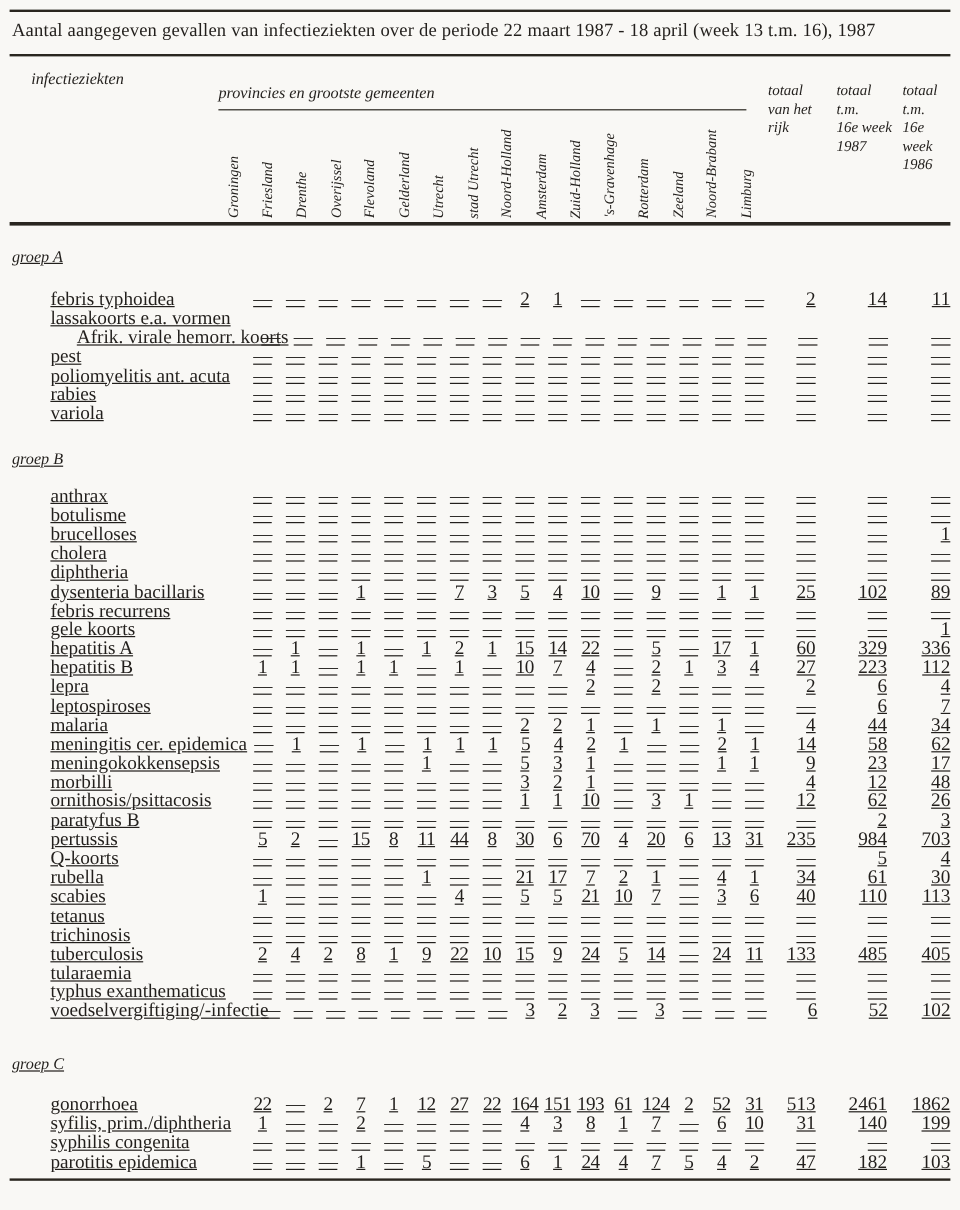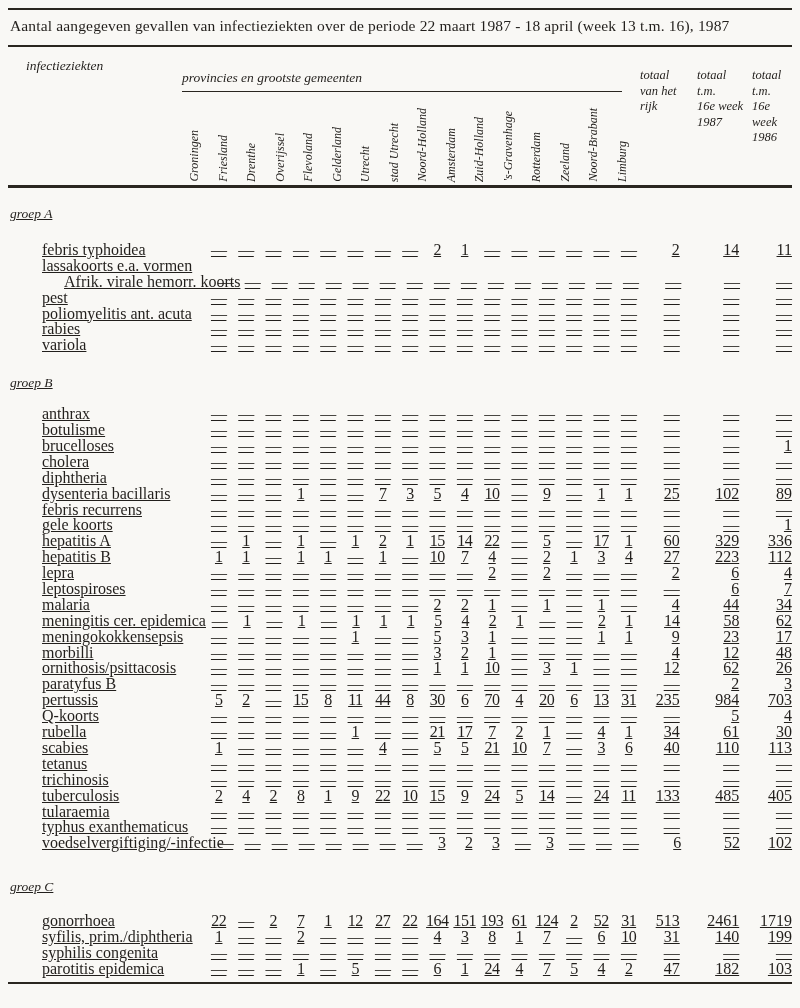--- a/index.html
+++ b/index.html
@@ -949,21 +949,21 @@
             <div class="cell-v">164</div>
             <div class="cell-v">151</div>
             <div class="cell-v">193</div>
             <div class="cell-v">61</div>
             <div class="cell-v">124</div>
             <div class="cell-v">2</div>
             <div class="cell-v">52</div>
             <div class="cell-v">31</div>
             <div class="cell-t cell-t0">513</div>
             <div class="cell-t cell-t1">2461</div>
-            <div class="cell-t cell-t2">1719</div>
+            <div class="cell-t cell-t2">1862</div>
           </div>
           <div class="row">
             <div class="cell-name">syfilis, prim./diphtheria</div>
             <div class="cell-v">1</div>
             <div class="cell-v">—</div>
             <div class="cell-v">—</div>
             <div class="cell-v">2</div>
             <div class="cell-v">—</div>
             <div class="cell-v">—</div>
             <div class="cell-v">—</div>

